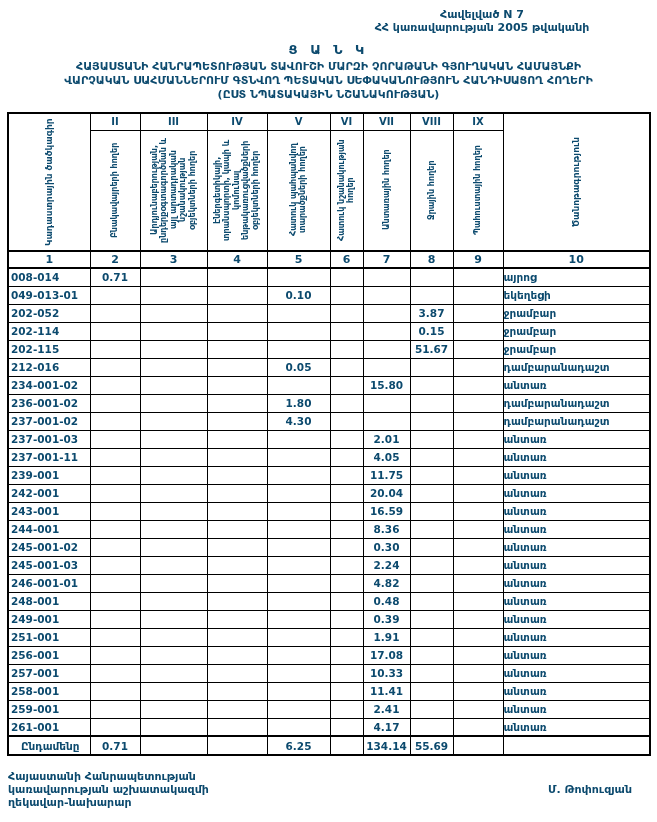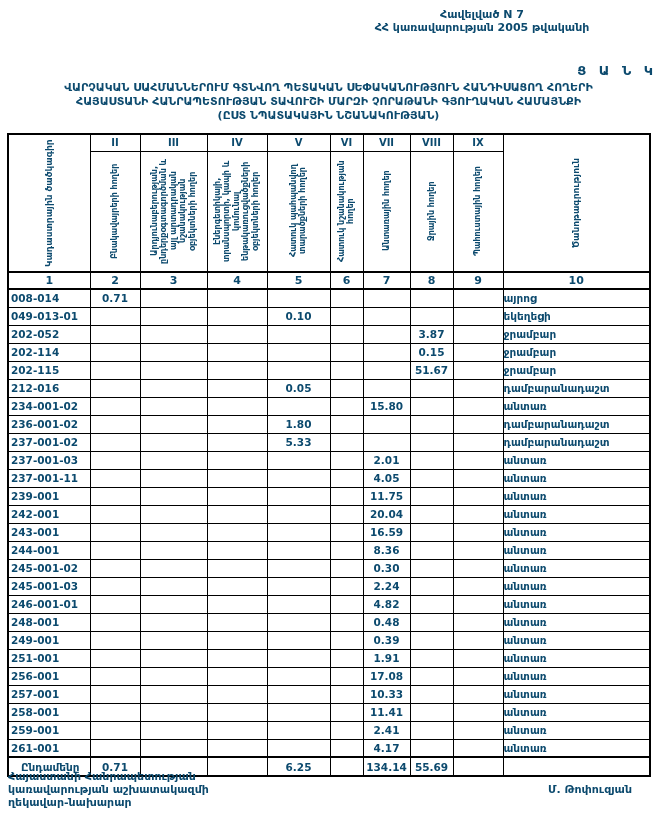--- a/index.html
+++ b/index.html
@@ -11,21 +11,21 @@
     font-family:"DejaVu Sans",sans-serif;
     overflow:hidden;
   }
   
   .attachment{
     position:absolute;top:8px;right:10px;width:330px;
     text-align:center;font-size:11px;font-weight:bold;line-height:13px;
   }
   
   .heading{
-    padding-top:63px;text-align:right;
+    padding-top:42px;text-align:center;
     font-size:13px;font-weight:bold;letter-spacing:4px;
   }
   .title{
     margin-top:3px;text-align:center;
     font-size:11px;font-weight:bold;line-height:14px;
   }
   
   table.landtable{
     margin:10px 0 0 7px;
     border-collapse:collapse;table-layout:fixed;
@@ -71,22 +71,22 @@
 <div class="page">
 
   <div class="attachment">
     <div>Հավելված N 7</div>
     <div>ՀՀ կառավարության 2005 թվականի</div>
   </div>
 
   <div class="heading">Ց Ա Ն Կ</div>
 
   <div class="title">
+    <div>ՀԱՅԱՍՏԱՆԻ ՀԱՆՐԱՊԵՏՈՒԹՅԱՆ ՏԱՎՈՒՇԻ ՄԱՐԶԻ ՉՈՐԱԹԱՆԻ ԳՅՈՒՂԱԿԱՆ ՀԱՄԱՅՆՔԻ</div>
     <div>ՎԱՐՉԱԿԱՆ ՍԱՀՄԱՆՆԵՐՈՒՄ ԳՏՆՎՈՂ ՊԵՏԱԿԱՆ ՍԵՓԱԿԱՆՈՒԹՅՈՒՆ ՀԱՆԴԻՍԱՑՈՂ ՀՈՂԵՐԻ</div>
-    <div>ՀԱՅԱՍՏԱՆԻ ՀԱՆՐԱՊԵՏՈՒԹՅԱՆ ՏԱՎՈՒՇԻ ՄԱՐԶԻ ՉՈՐԱԹԱՆԻ ԳՅՈՒՂԱԿԱՆ ՀԱՄԱՅՆՔԻ</div>
     <div>(ԸՍՏ ՆՊԱՏԱԿԱՅԻՆ ՆՇԱՆԱԿՈՒԹՅԱՆ)</div>
   </div>
 
   <table class="landtable">
     <colgroup>
       <col style="width:82px">
         <col style="width:50px">
         <col style="width:67px">
       <col style="width:60px">
         <col style="width:63px">
@@ -267,21 +267,21 @@
           <td class="val"></td>
           <td class="val"></td>
           <td class="val"></td>
           <td class="note">դամբարանադաշտ</td>
         </tr>
         <tr>
           <td class="code">237-001-02</td>
           <td class="val"></td>
           <td class="val"></td>
           <td class="val"></td>
-          <td class="val">5.33</td>
+          <td class="val">4.30</td>
           <td class="val"></td>
           <td class="val"></td>
           <td class="val"></td>
           <td class="val"></td>
           <td class="note">դամբարանադաշտ</td>
         </tr>
         <tr>
           <td class="code">237-001-03</td>
           <td class="val"></td>
           <td class="val"></td>

